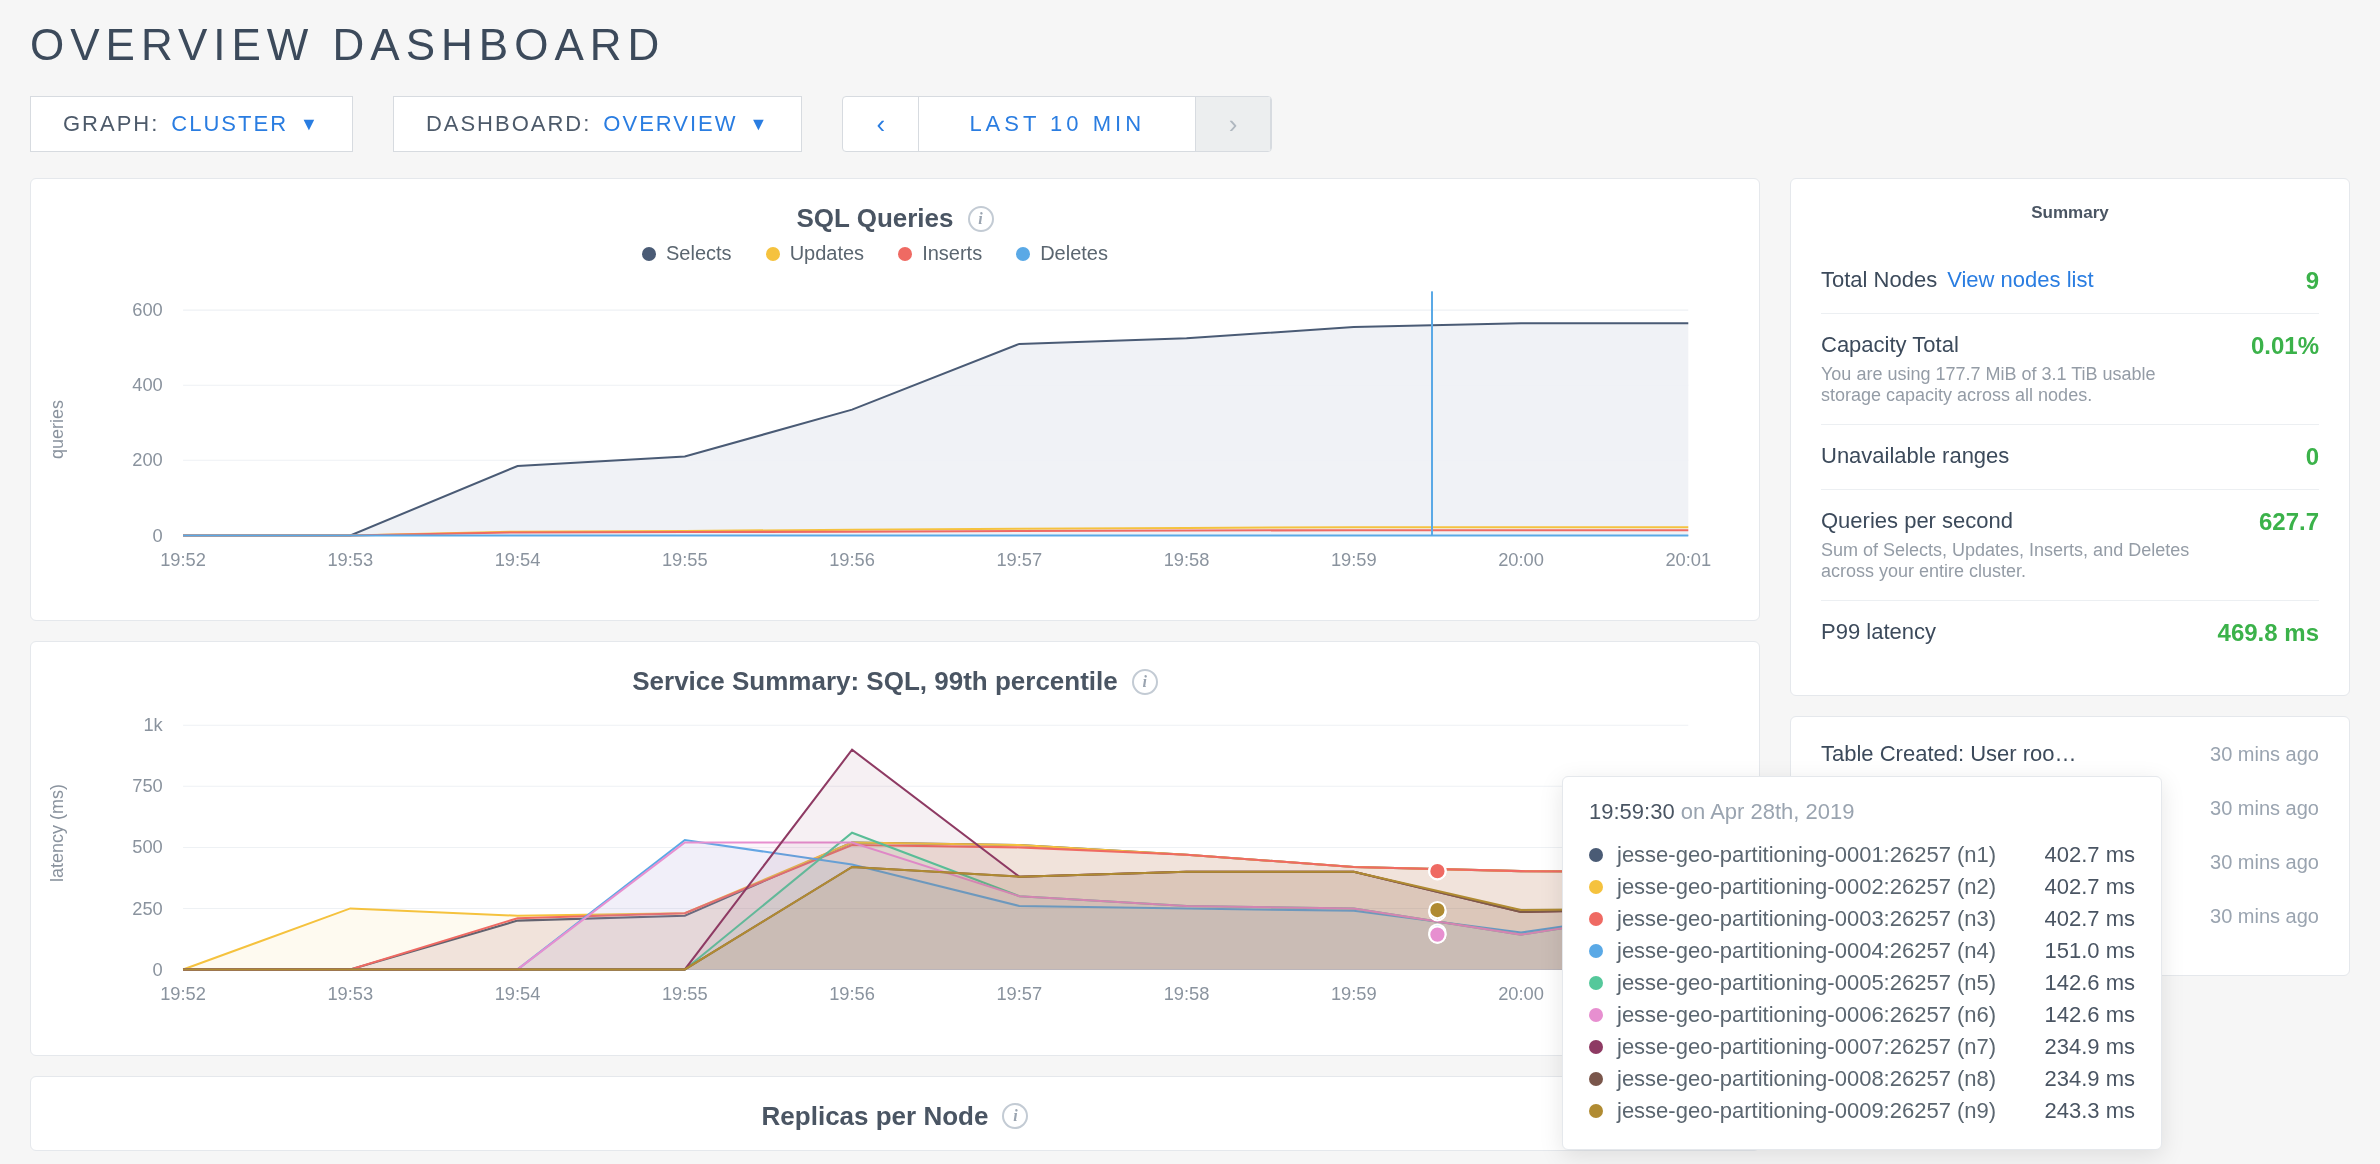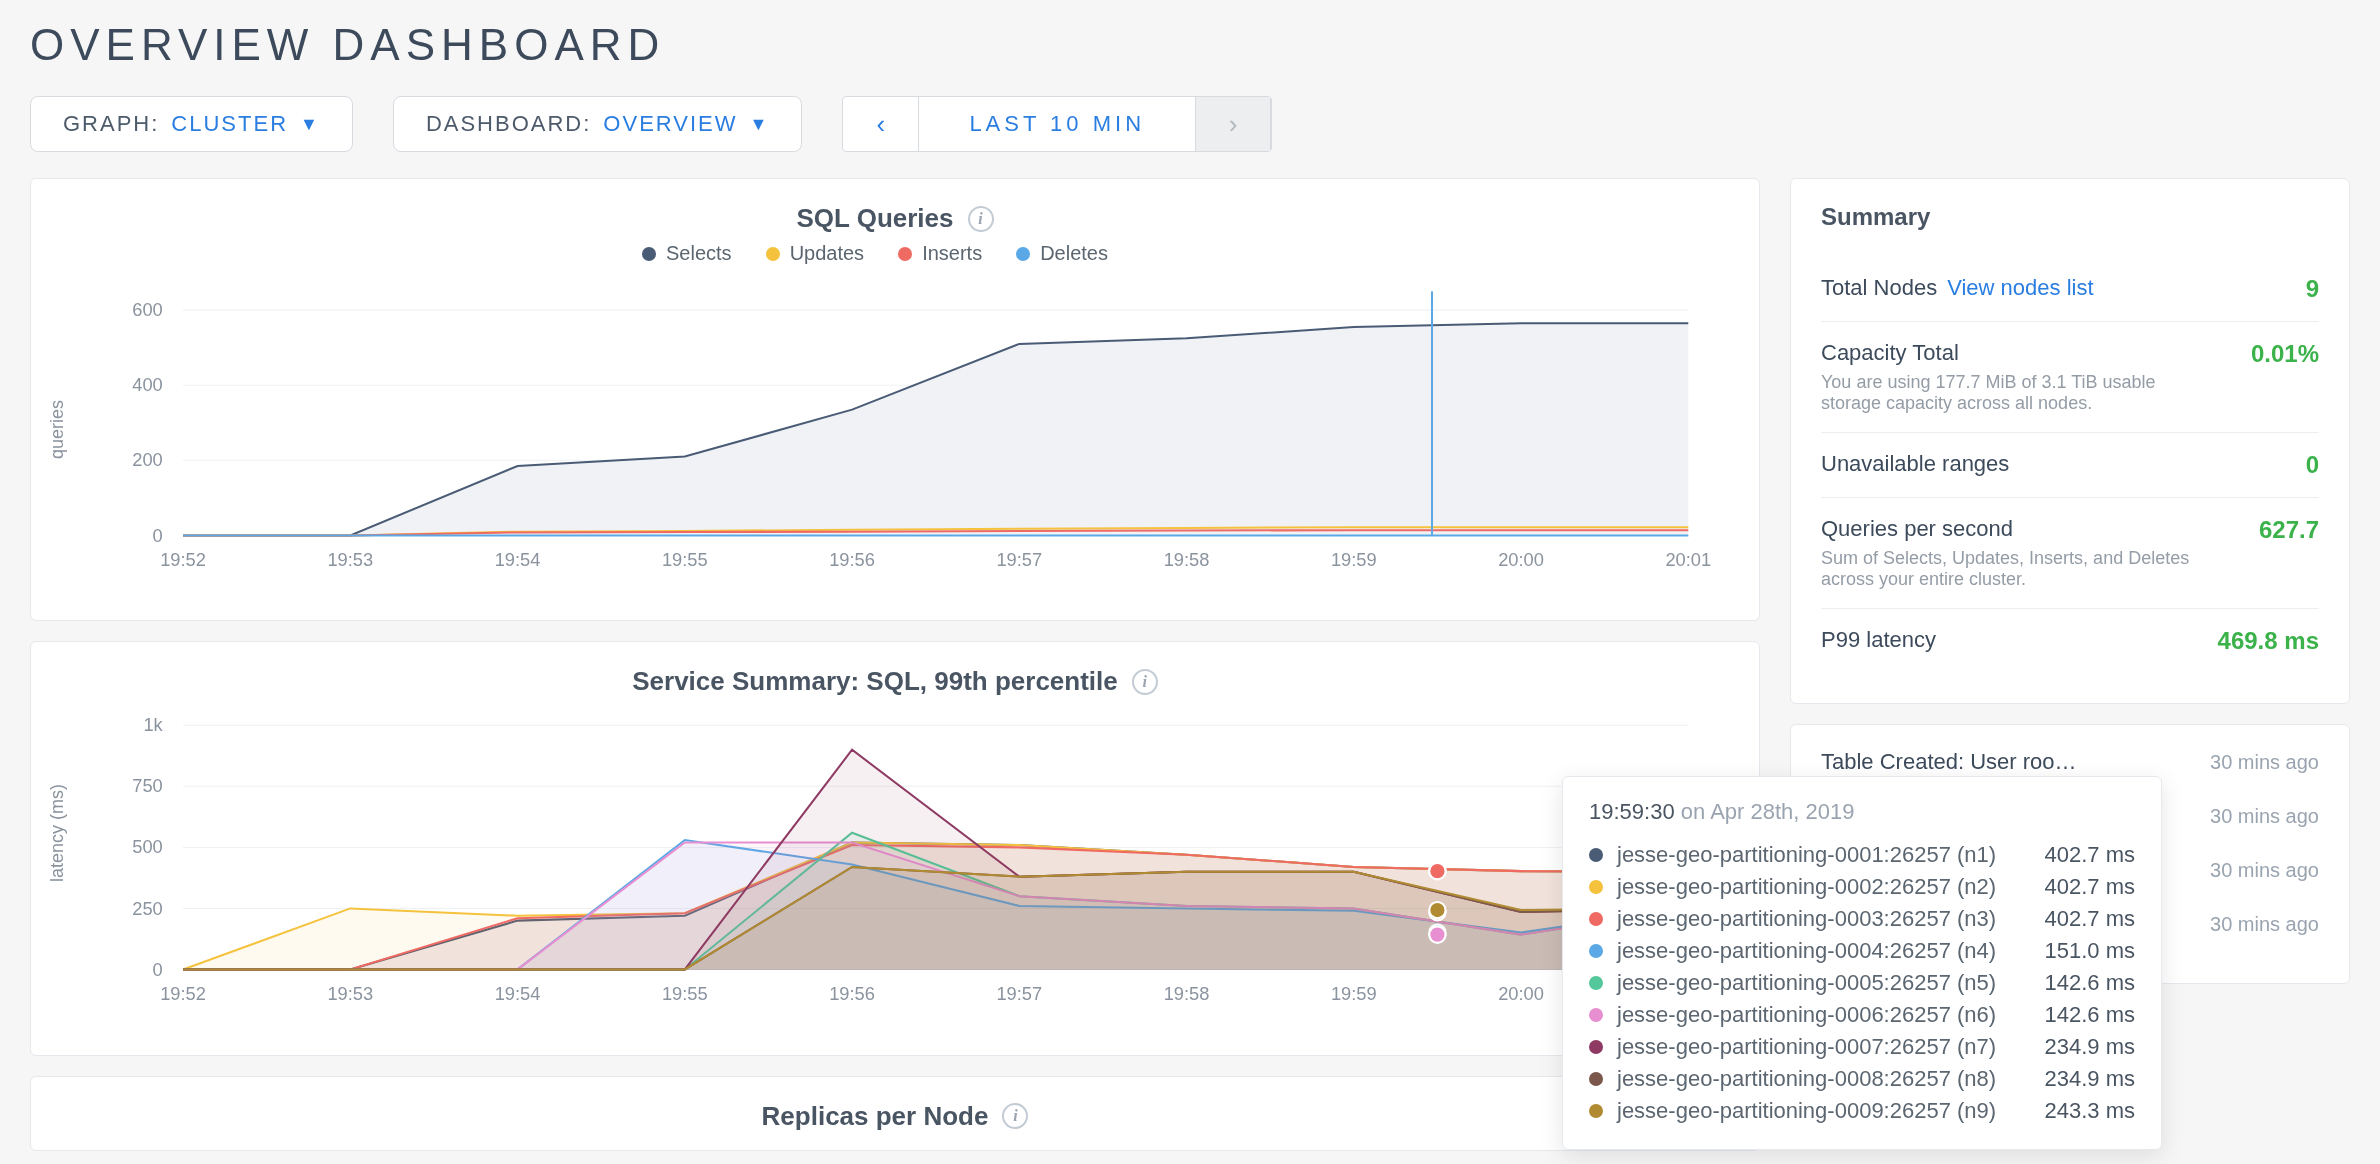--- a/index.html
+++ b/index.html
@@ -1,41 +1,41 @@
 <!DOCTYPE html>
 <html><head>
 <meta charset="utf-8">
 <style>
   * { box-sizing: border-box; margin: 0; padding: 0; }
   html,body { font-family: "Helvetica Neue", Helvetica, Arial, sans-serif; background:#f6f6f6; color:#333; }
   .page { width:2380px; height:1164px; position:relative; overflow:hidden; padding:20px 30px; }
   h1.page-title { font-size:44px; font-weight:400; letter-spacing:6px; color:#3c4a5b; margin-bottom:26px; }
   .controls { display:flex; gap:40px; margin-bottom:26px; }
-  .dropdown { background:#fff; border:1px solid #d7dbe0; border-radius:8px; padding:14px 32px; display:flex; align-items:center; gap:12px; font-size:22px; letter-spacing:2px; cursor:pointer;}
+  .dropdown { background:#fff; border:1px solid #d7dbe0; border-radius:0; padding:14px 32px; display:flex; align-items:center; gap:12px; font-size:22px; letter-spacing:2px; cursor:pointer;}
   .dropdown .lbl { color:#4d5a6a; }
   .dropdown .val { color:#2a7de1; font-weight:500;}
   .dropdown .caret { color:#2a7de1; font-size:18px;}
   .time-nav { display:flex; border:1px solid #d7dbe0; border-radius:4px; overflow:hidden; background:#fff;}
   .time-nav .arrow { width:76px; display:flex; justify-content:center; align-items:center; color:#2a7de1; font-size:26px; border-left:1px solid #d7dbe0; border-right:1px solid #d7dbe0; cursor:pointer;}
   .time-nav .arrow:first-child{border-left:none;}
   .time-nav .arrow.disabled { background:#eceeef; color:#b0b8c0; cursor:default;}
   .time-nav .range { padding:14px 50px; color:#2a7de1; font-size:22px; letter-spacing:4px; font-weight:500;}
   .content { display:flex; gap:30px; }
   .left-col { flex:1 1 auto; display:flex; flex-direction:column; gap:20px;}
   .right-col { width:560px; display:flex; flex-direction:column; gap:20px; position:relative;}
   .card { background:#fff; border:1px solid #e5e8ec; border-radius:6px; padding:24px 30px 30px 30px;}
   .chart-title { text-align:center; font-size:26px; font-weight:600; color:#4a5563; margin-bottom:8px; display:flex; justify-content:center; align-items:center; gap:14px;}
   .info-icon { width:26px; height:26px; border:2px solid #c3cbd4; border-radius:50%; display:inline-flex; justify-content:center; align-items:center; font-size:16px; color:#9aa4b0; font-style:italic; font-family:Georgia,serif;}
   svg.chart-svg { width:100%; }
   .legend { display:flex; justify-content:center; gap:34px; font-size:20px; color:#5b6670; margin:6px 40px 6px 0;}
   .legend .item { display:flex; align-items:center; gap:10px;}
   .dot { width:14px; height:14px; border-radius:50%; display:inline-block;}
   .axis-label-y { position:absolute; transform:rotate(-90deg); transform-origin:left top; font-size:18px; color:#8a939e;}
   .chart-wrap{ position:relative;}
-  .summary-title{ text-align:left; font-size:24px; font-weight:600; color:#4a5563; margin-bottom:26px;}
+  .summary-title{ text-align:center; font-size:17px; font-weight:600; color:#4a5563; margin-bottom:26px;}
   .summary-row { display:flex; justify-content:space-between; align-items:flex-start; padding:18px 0;}
   .summary-row + .summary-row { border-top:1px solid #eceff2;}
   .summary-label { font-size:22px; color:#3c4a5b;}
   .summary-sub { font-size:18px; color:#949ca6; margin-top:6px; max-width:380px;}
   .summary-value { font-size:24px; font-weight:600; color:#3bb24a;}
   .summary-label a { color:#2a7de1; text-decoration:none; margin-left:10px;}
   .events-row { display:flex; justify-content:space-between; align-items:center; font-size:22px; color:#3c4a5b; padding:14px 0;}
   .events-row .time { color:#9aa4b0; font-size:20px; text-align:center; white-space:nowrap;}
   .events-row .txt { white-space:nowrap; overflow:hidden; text-overflow:ellipsis; max-width:260px;}
   

